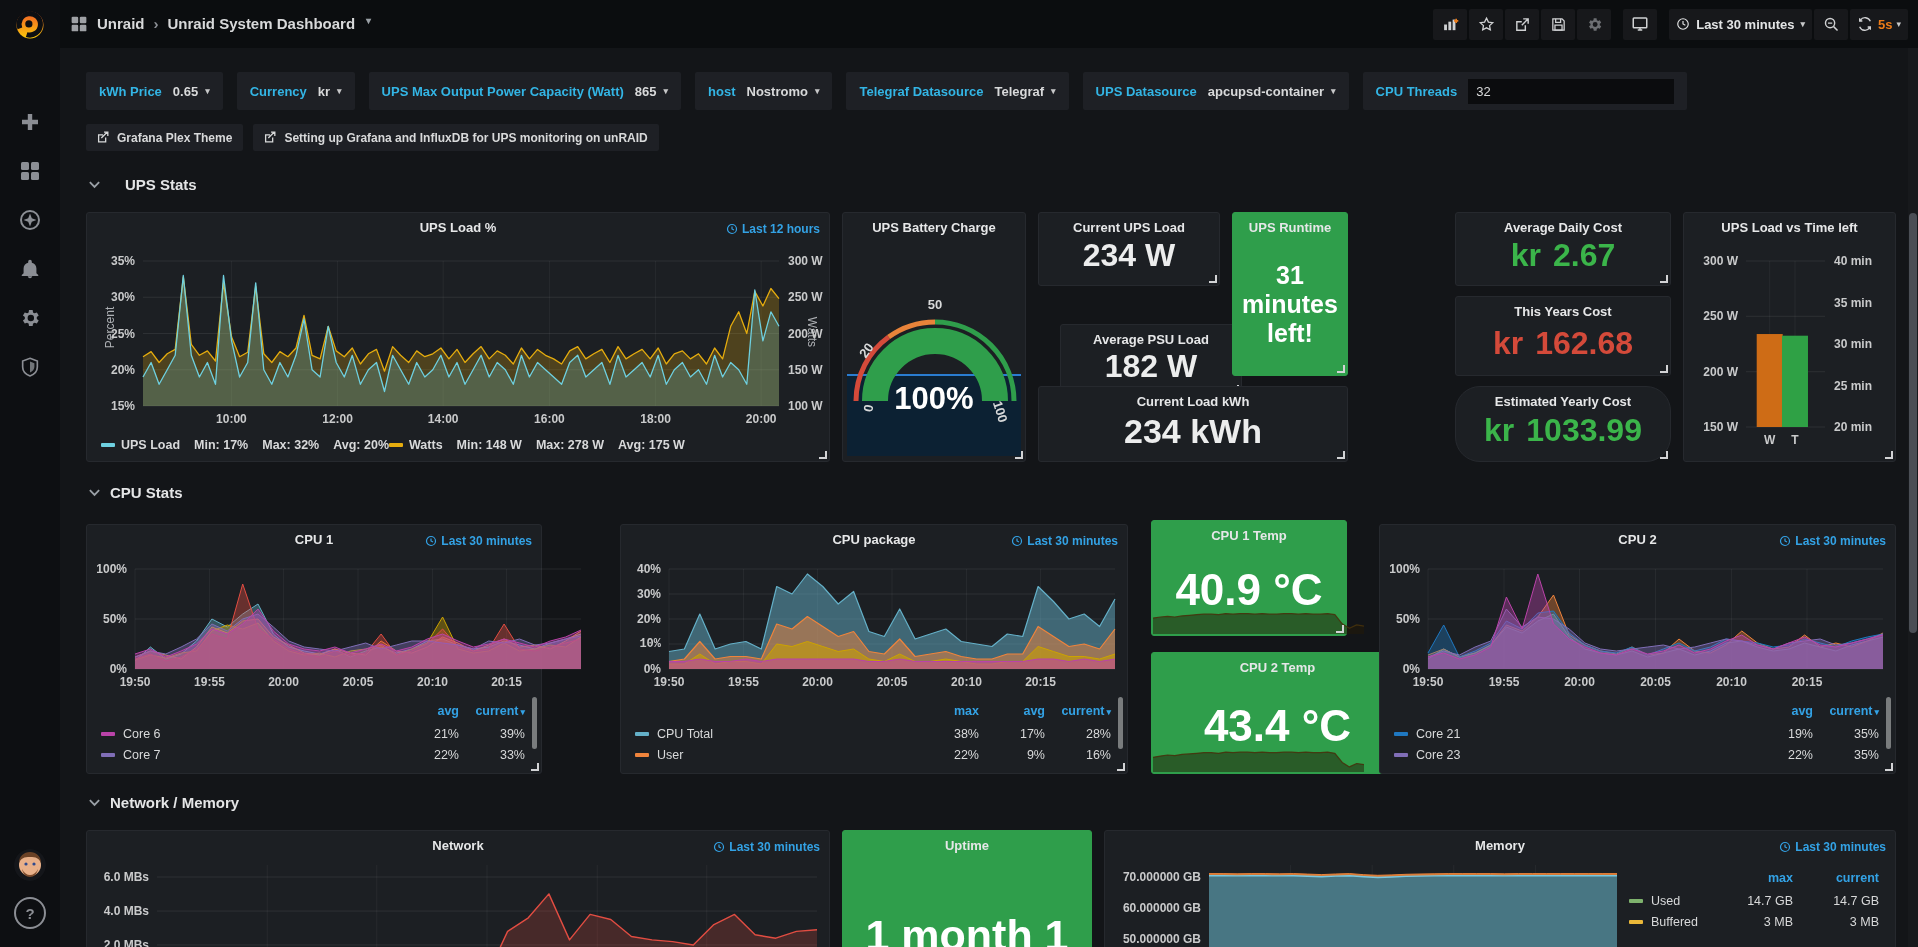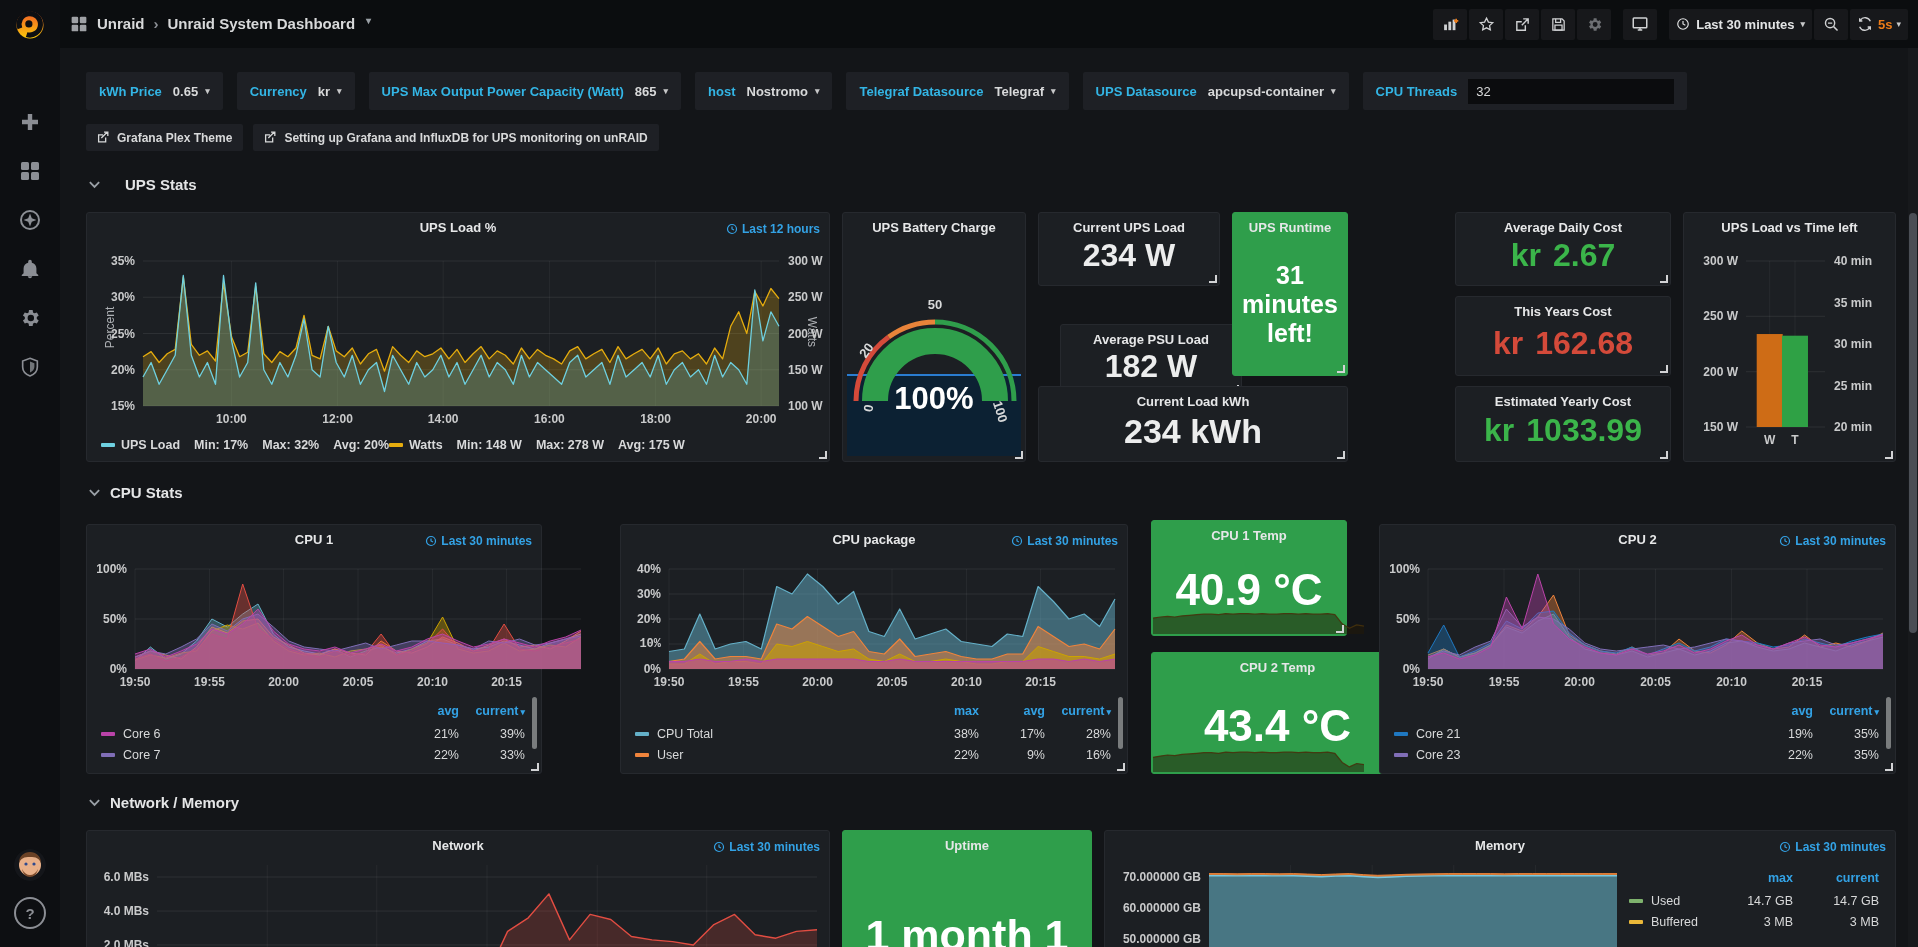--- a/index.html
+++ b/index.html
@@ -68,21 +68,21 @@
   #p-net .plot{left:70px;right:12px;top:34px;height:150px;}
   #p-mem{left:1104px;top:830px;width:792px;height:240px;}
   #p-mem .plot{left:104px;right:278px;top:34px;height:150px;}
   
   #s-cur-ups{left:1038px;top:212px;width:182px;height:74px;}
   #s-avg-psu{left:1060px;top:296px;width:182px;height:72px;margin-top:28px;}
   #s-runtime{left:1232px;top:212px;width:116px;height:164px;}
   #s-kwh{left:1038px;top:386px;width:310px;height:76px;}
   #s-daily{left:1455px;top:212px;width:216px;height:74px;}
   #s-years{left:1455px;top:296px;width:216px;height:80px;}
-  #s-yearly{left:1455px;top:386px;width:216px;height:76px;}
+  #s-yearly{left:1455px;top:386px;width:216px;height:76px;border-radius:25px;}
   #s-t1{left:1151px;top:520px;width:196px;height:116px;}
   #s-t2{left:1151px;top:652px;width:253px;height:122px;}
   #s-uptime{left:842px;top:830px;width:250px;height:240px;}
   .stat-value{position:absolute;top:56%;left:0;right:0;transform:translateY(-42%);text-align:center;
               font-size:32px;font-weight:700;color:#eceded;white-space:nowrap;}
   .stat-value .prefix{margin-right:12px;}
   #s-kwh .stat-value{font-size:34px;}
   .runtime-text{position:absolute;top:54%;left:0;right:0;transform:translateY(-45%);text-align:center;
                 font-size:25px;font-weight:700;color:#fff;line-height:1.15;}
   .temp-value{position:absolute;top:58%;left:0;right:0;transform:translateY(-45%);text-align:center;

